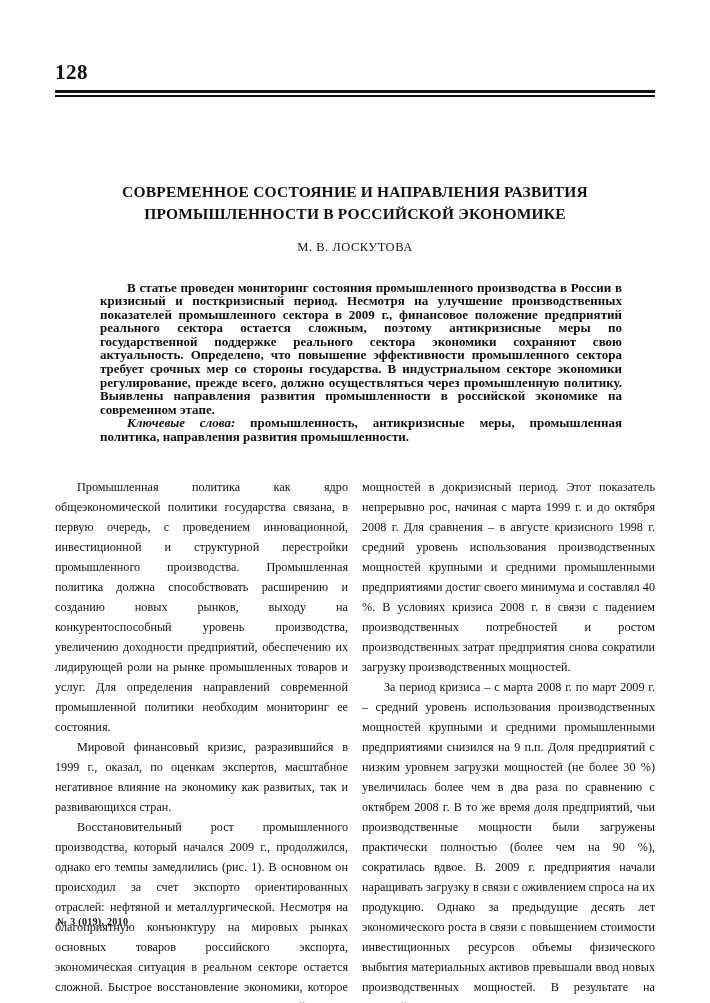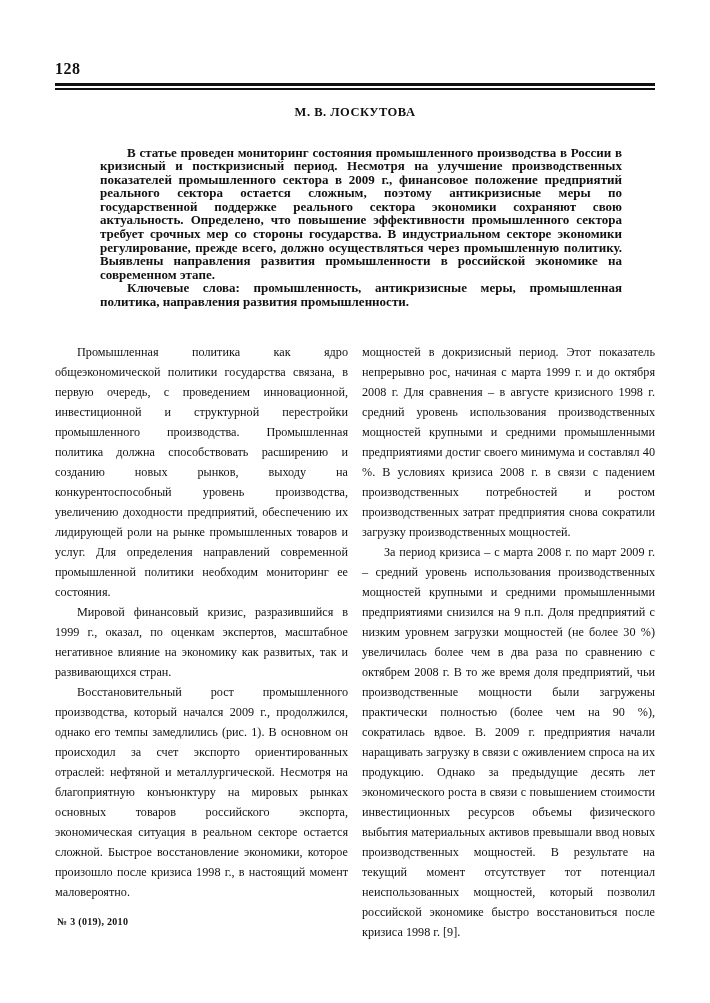--- a/index.html
+++ b/index.html
@@ -17,21 +17,21 @@
     width: 600px;
   }
   
   .page-header {
     display: flex;
     justify-content: space-between;
     align-items: flex-end;
     padding-top: 60px;
   }
   .page-number {
-    font-size: 16px;
+    font-size: 21px;
     font-weight: bold;
     letter-spacing: 0.5px;
   }
   .journal-title {
     font-size: 10.5px;
     letter-spacing: 0.2px;
   }
   .header-rule {
     margin-top: 5px;
   }
@@ -47,35 +47,34 @@
     font-size: 15.5px;
     font-weight: bold;
     line-height: 22px;
     letter-spacing: 0.2px;
   }
   .article-author {
     margin-top: 15px;
     text-align: center;
     font-size: 12.5px;
     letter-spacing: 0.5px;
-    font-weight: bold;
   }
 
   
   .abstract-block {
     margin-top: 26px;
     padding-left: 45px;
     padding-right: 33px;
     font-size: 13px;
     font-weight: bold;
     line-height: 13.6px;
     text-align: justify;
   }
   .abstract-block p { margin: 0; text-indent: 27px; }
-  .keywords-label { }
+  .keywords-label { font-style: italic; }
 
   
   .body-columns {
     margin-top: 33px;
     display: flex;
     gap: 14px;
   }
   .column {
     flex: 1 1 0;
     min-width: 0;
@@ -106,20 +105,21 @@
   <div class="page-header">
     <span class="page-number">128</span>
   </div>
 
   <div class="header-rule">
     <div class="rule-thick"></div>
     <div class="rule-gap"></div>
     <div class="rule-thin"></div>
   </div>
 
+  <h1 class="article-title">СОВРЕМЕННОЕ СОСТОЯНИЕ И НАПРАВЛЕНИЯ РАЗВИТИЯ ПРОМЫШЛЕННОСТИ В РОССИЙСКОЙ ЭКОНОМИКЕ</h1>
 
   <div class="article-author">М. В. ЛОСКУТОВА</div>
 
   <div class="abstract-block">
     <p>В статье проведен мониторинг состояния промышленного производства в России в кризисный и посткризисный период. Несмотря на улучшение производственных показателей промышленного сектора в 2009 г., финансовое положение предприятий реального сектора остается сложным, поэтому антикризисные меры по государственной поддержке реального сектора экономики сохраняют свою актуальность. Определено, что повышение эффективности промышленного сектора требует срочных мер со стороны государства. В индустриальном секторе экономики регулирование, прежде всего, должно осуществляться через промышленную политику. Выявлены направления развития промышленности в российской экономике на современном этапе.</p>
     <p><span class="keywords-label">Ключевые слова:</span><span> промышленность, антикризисные меры, промышленная политика, направления развития промышленности.</span></p>
   </div>
 
   <div class="body-columns">
     <div class="column">

